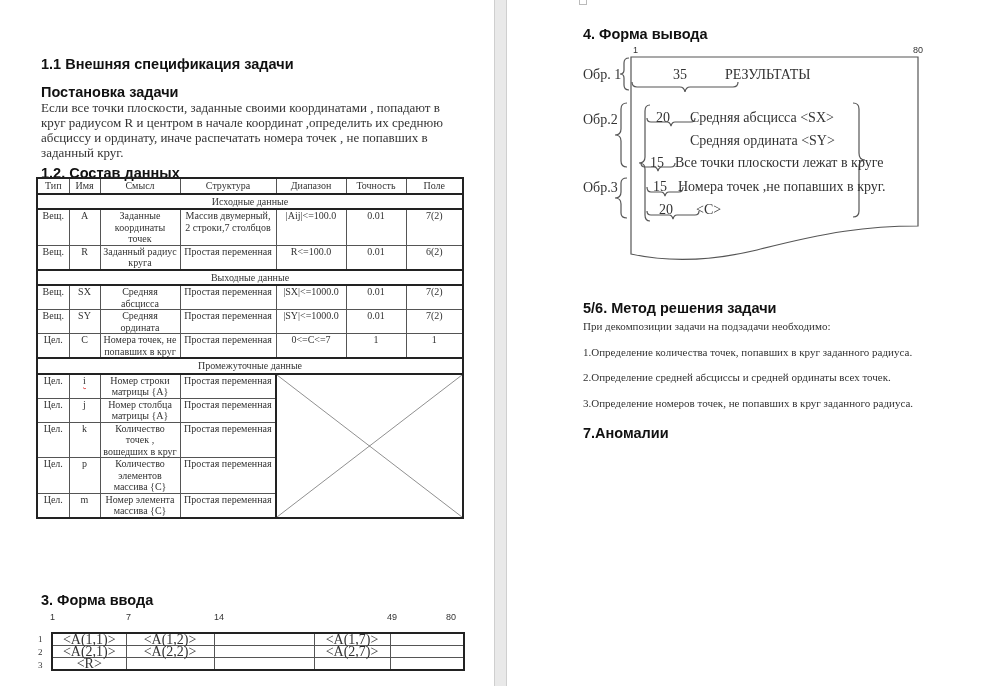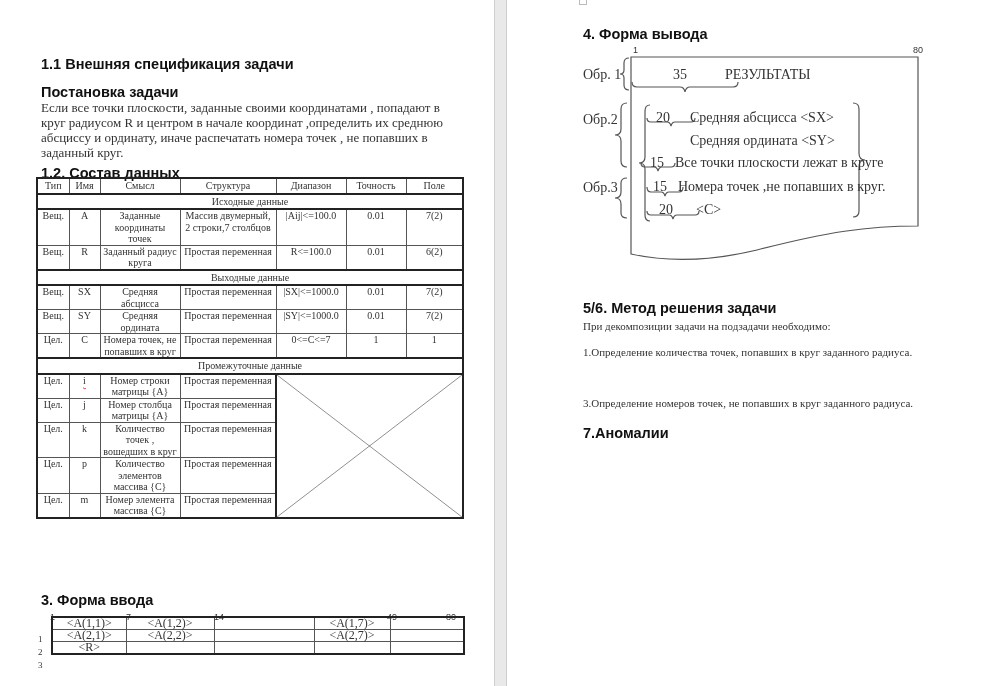--- a/index.html
+++ b/index.html
@@ -15,22 +15,22 @@
   table.spec { position:absolute; left:36px; top:177px; width:426px; border-collapse:collapse; table-layout:fixed;
                font-size:10px; line-height:11.5px; border:2px solid #222; }
   table.spec td, table.spec th { border:1px solid #555; padding:0 2px; text-align:center; vertical-align:top; font-weight:normal; color:#333; }
   table.spec th { padding-top:1px; padding-bottom:1px; }
   table.spec td.section { border-top:2px solid #222; border-bottom:2px solid #222; padding:1px 0; }
   table.spec td.left { text-align:center; }
   td.cross { position:relative; padding:0; border:2px solid #222 !important; }
   td.cross svg { position:absolute; left:0; top:0; width:100%; height:100%; }
   .underline-red { text-decoration: underline wavy #d33; }
   .ruler { position:absolute; font-family:"Liberation Sans", sans-serif; font-size:9px; color:#333; }
-  table.inform { position:absolute; left:51px; top:616px; width:412px; border-collapse:collapse; table-layout:fixed;
-                 font-size:12px; line-height:11px; border:2px solid #222; }
+  table.inform { position:absolute; left:51px; top:632px; width:412px; border-collapse:collapse; table-layout:fixed;
+                 font-size:14px; line-height:11px; border:2px solid #222; }
   table.inform td { border:1px solid #555; text-align:center; height:11px; padding:0; color:#333; }
   .rownum { position:absolute; left:38px; font-size:9px; color:#333; }
   .out-svg { position:absolute; left:0; top:0; }
   .out-txt { position:absolute; font-size:14px; color:#333; white-space:nowrap; }
 </style>
 </head>
 <body>
 
 <div class="page" id="page-left">
   <div class="h1" style="left:41px;top:56px;">1.1 Внешняя спецификация задачи</div>
@@ -248,16 +248,17 @@
 
   <div class="out-txt" style="left:146px;top:179px;">15</div>
   <div class="out-txt" style="left:171px;top:179px;">Номера точек ,не попавших в круг.</div>
 
   <div class="out-txt" style="left:152px;top:202px;">20</div>
   <div class="out-txt" style="left:189px;top:202px;">&lt;C&gt;</div>
 
   <div class="h1" style="left:76px;top:300px;">5/6. Метод решения задачи</div>
   <div class="para" style="left:76px;top:319px;font-size:11px;">При декомпозиции задачи на подзадачи необходимо:</div>
   <div class="para" style="left:76px;top:345px;font-size:11px;white-space:nowrap;">1.Определение количества точек, попавших в  круг заданного радиуса.</div>
+  <div class="para" style="left:76px;top:370px;font-size:11px;white-space:nowrap;">2.Определение средней абсциссы и средней ординаты всех точек.</div>
   <div class="para" style="left:76px;top:396px;font-size:11px;white-space:nowrap;">3.Определение номеров точек, не попавших в круг заданного радиуса.</div>
 
   <div class="h1" style="left:76px;top:425px;">7.Аномалии</div>
 </div>
 
 </body></html>

